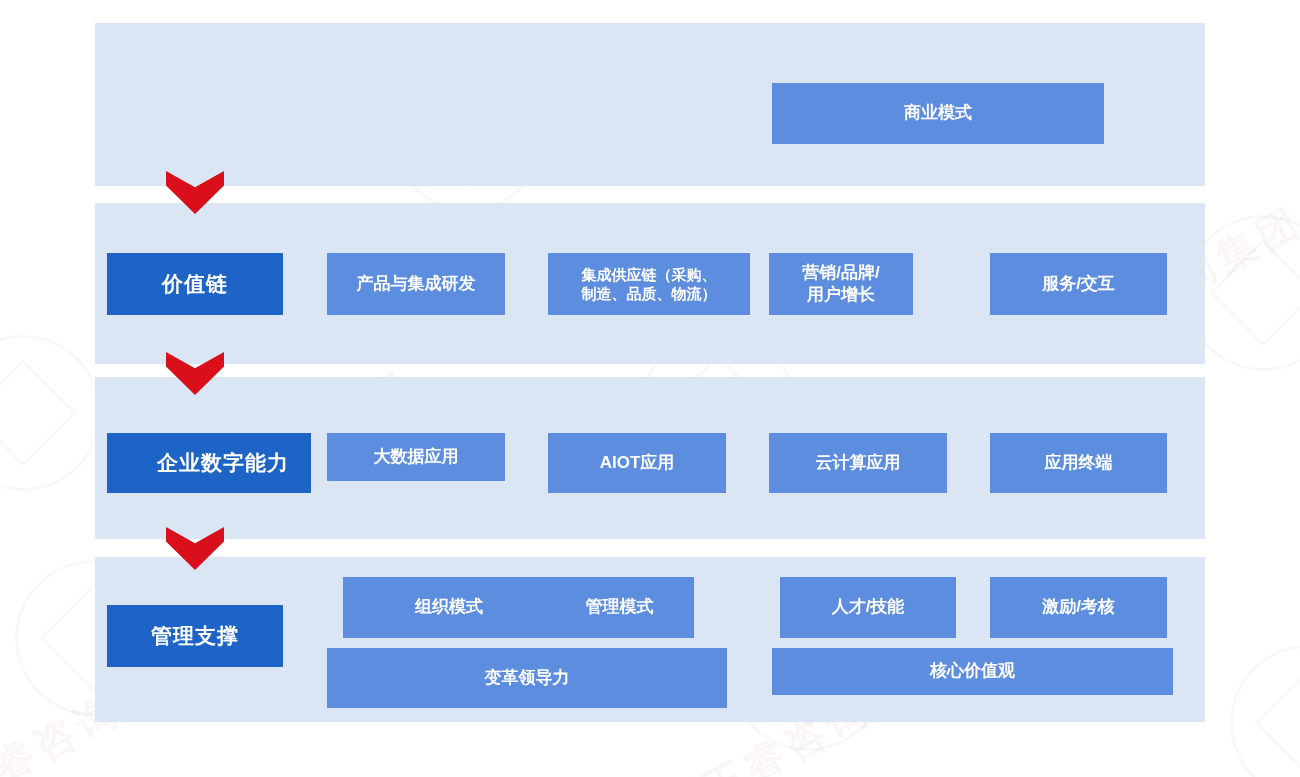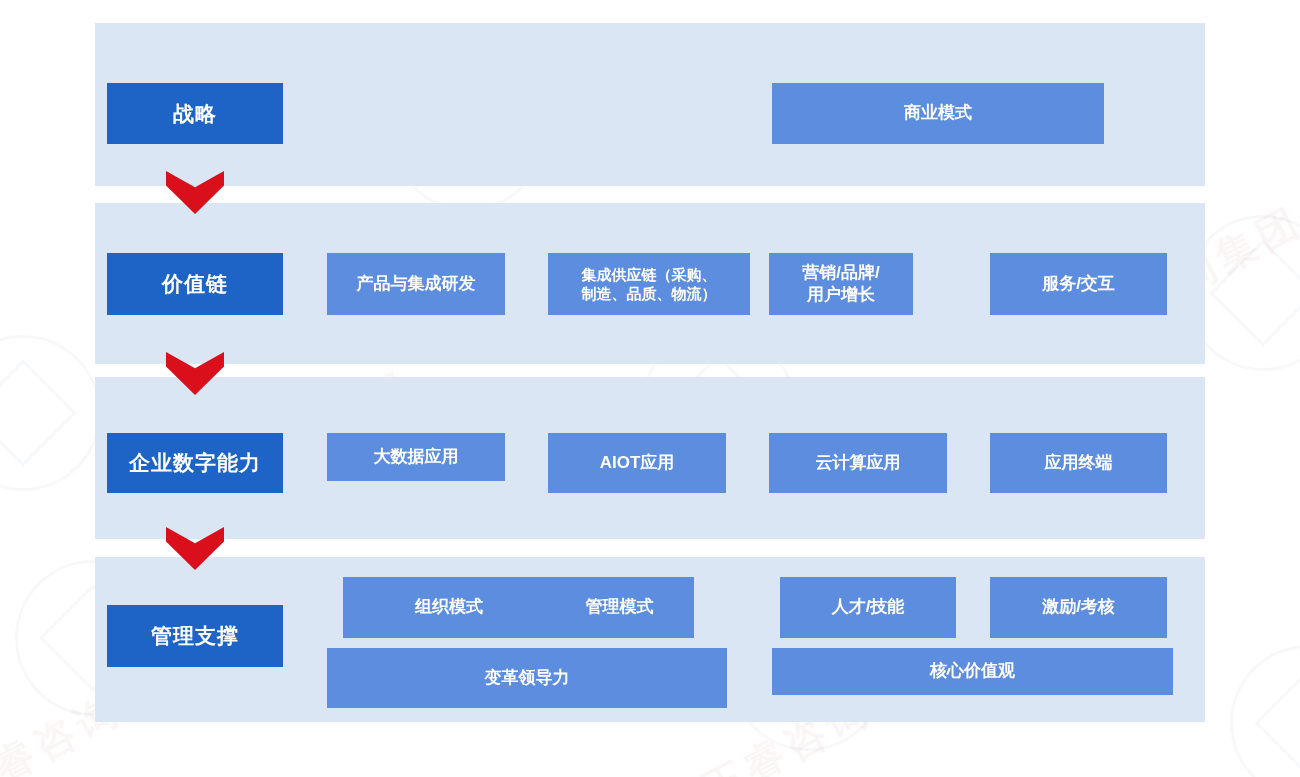--- a/index.html
+++ b/index.html
@@ -108,32 +108,31 @@
 
   <div class="band" style="top:23px;  height:163px;"></div>
   <div class="band" style="top:203px; height:161px;"></div>
   <div class="band" style="top:377px; height:162px;"></div>
   <div class="band" style="top:557px; height:165px;"></div>
 
   <div class="arrow-down" style="top:171px;"></div>
   <div class="arrow-down" style="top:352px;"></div>
   <div class="arrow-down" style="top:527px;"></div>
 
-  <div class="label-box" style="left:107px; top:83px; width:176px; height:61px;">战略</div>
   <div class="item-box" style="left:772px; top:83px; width:332px; height:61px;">商业模式</div>
 
   <div class="label-box" style="left:107px; top:253px; width:176px; height:62px;">价值链</div>
   <div class="item-box" style="left:327px; top:253px; width:178px; height:62px;">产品与集成研发</div>
   <div class="item-box sm" style="left:548px; top:253px; width:202px; height:62px;">集成供应链（采购、
 制造、品质、物流）</div>
   <div class="item-box" style="left:769px; top:253px; width:144px; height:62px;">营销/品牌/
 用户增长</div>
   <div class="item-box" style="left:990px; top:253px; width:177px; height:62px;">服务/交互</div>
 
-  <div class="label-box" style="left:107px; top:433px; width:176px; height:60px;">企业数字能力</div>
+  <div class="label-box" style="left:107px; top:433px; width:176px; height:60px;padding-left:28px;">企业数字能力</div>
   <div class="item-box" style="left:327px; top:433px; width:178px; height:48px;">大数据应用</div>
   <div class="item-box" style="left:548px; top:433px; width:178px; height:60px;">AIOT应用</div>
   <div class="item-box" style="left:769px; top:433px; width:178px; height:60px;">云计算应用</div>
   <div class="item-box" style="left:990px; top:433px; width:177px; height:60px;">应用终端</div>
 
   <div class="label-box" style="left:107px; top:605px; width:176px; height:62px;">管理支撑</div>
   <div class="item-box" style="left:343px; top:577px; width:212px; height:61px;">组织模式</div>
   <div class="item-box" style="left:545px; top:577px; width:149px; height:61px;">管理模式</div>
   <div class="item-box" style="left:780px; top:577px; width:176px; height:61px;">人才/技能</div>
   <div class="item-box" style="left:990px; top:577px; width:177px; height:61px;">激励/考核</div>

